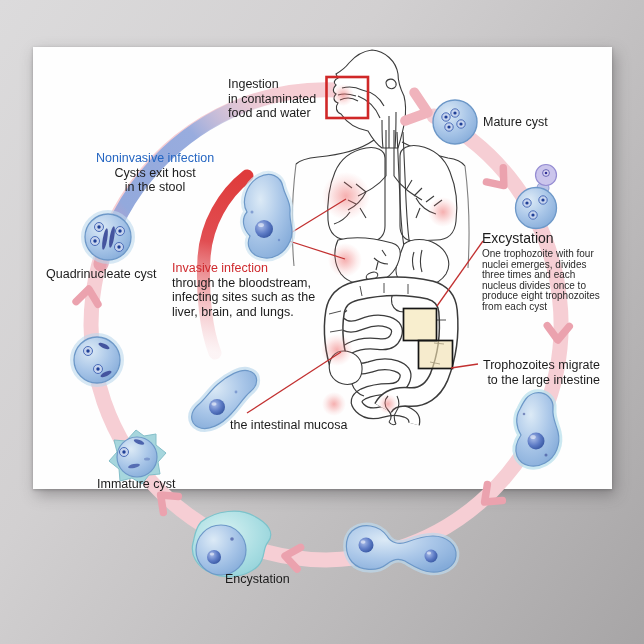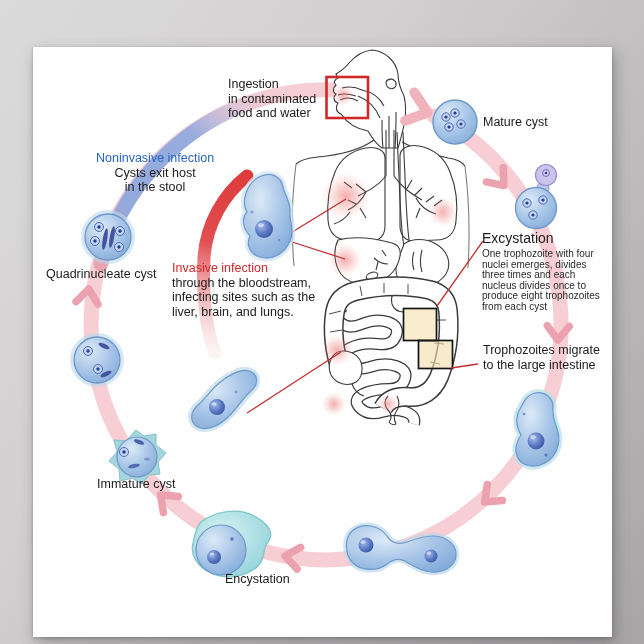--- a/index.html
+++ b/index.html
@@ -2,21 +2,21 @@
 <html><head>
 <meta charset="utf-8">
 <style>
   html,body{margin:0;padding:0;}
   body{
     width:644px;height:644px;overflow:hidden;
     background:linear-gradient(125deg,#dcdbdc 0%,#d2d0d1 35%,#bcbabb 70%,#a7a5a6 100%);
     font-family:"Liberation Sans",sans-serif;
   }
   .poster{
-    position:absolute;left:33px;top:47px;width:579px;height:590px;
+    position:absolute;left:33px;top:47px;width:579px;height:442px;
     background:#fefefe;
     box-shadow:3px 6px 14px rgba(70,68,70,.40),0 1px 3px rgba(70,68,70,.35);
   }
   .poster svg{position:absolute;left:0;top:0;}
   .lbl{position:absolute;color:#1c1c1c;font-size:12.5px;line-height:14.5px;white-space:nowrap;}
   .lbl.big{font-size:14px;line-height:16px;}
   .lbl .small{font-size:10px;line-height:10.6px;color:#2a2a2a;}
   .lbl .blue-head{color:#2566c2;}
   .lbl .red-head{color:#cf2a2e;}
   .mt2{margin-top:3px;}
@@ -294,26 +294,27 @@
     <div class="small mt2">
       <div>One trophozoite with four</div>
       <div>nuclei emerges, divides</div>
       <div>three times and each</div>
       <div>nucleus divides once to</div>
       <div>produce eight trophozoites</div>
       <div>from each cyst</div>
     </div>
   </div>
 
-  <div class="lbl" style="left:450px;top:296px;">
+  <div class="lbl" style="left:450px;top:311px;text-align:right;">
     <div>Trophozoites  migrate</div>
     <div>to the large intestine</div>
   </div>
 
   <div class="lbl" style="left:197px;top:371px;">
+    <div>the intestinal mucosa</div>
   </div>
 
   <div class="lbl" style="left:64px;top:430px;">
     <div>Immature cyst</div>
   </div>
 
 
   <div class="lbl" style="left:192px;top:525px;">
     <div>Encystation</div>
   </div>

